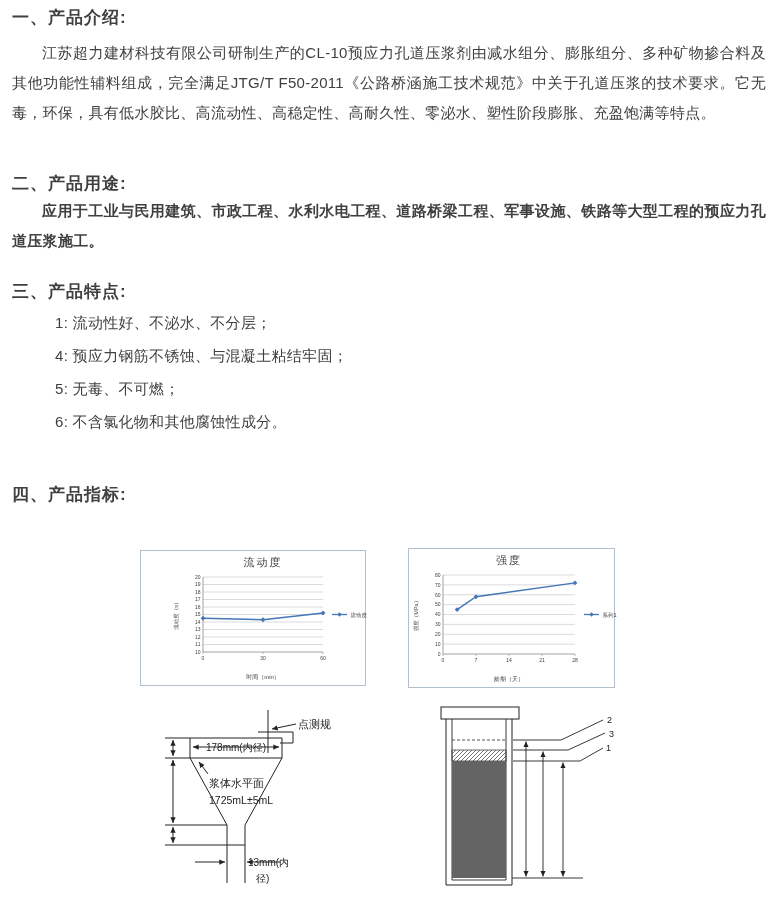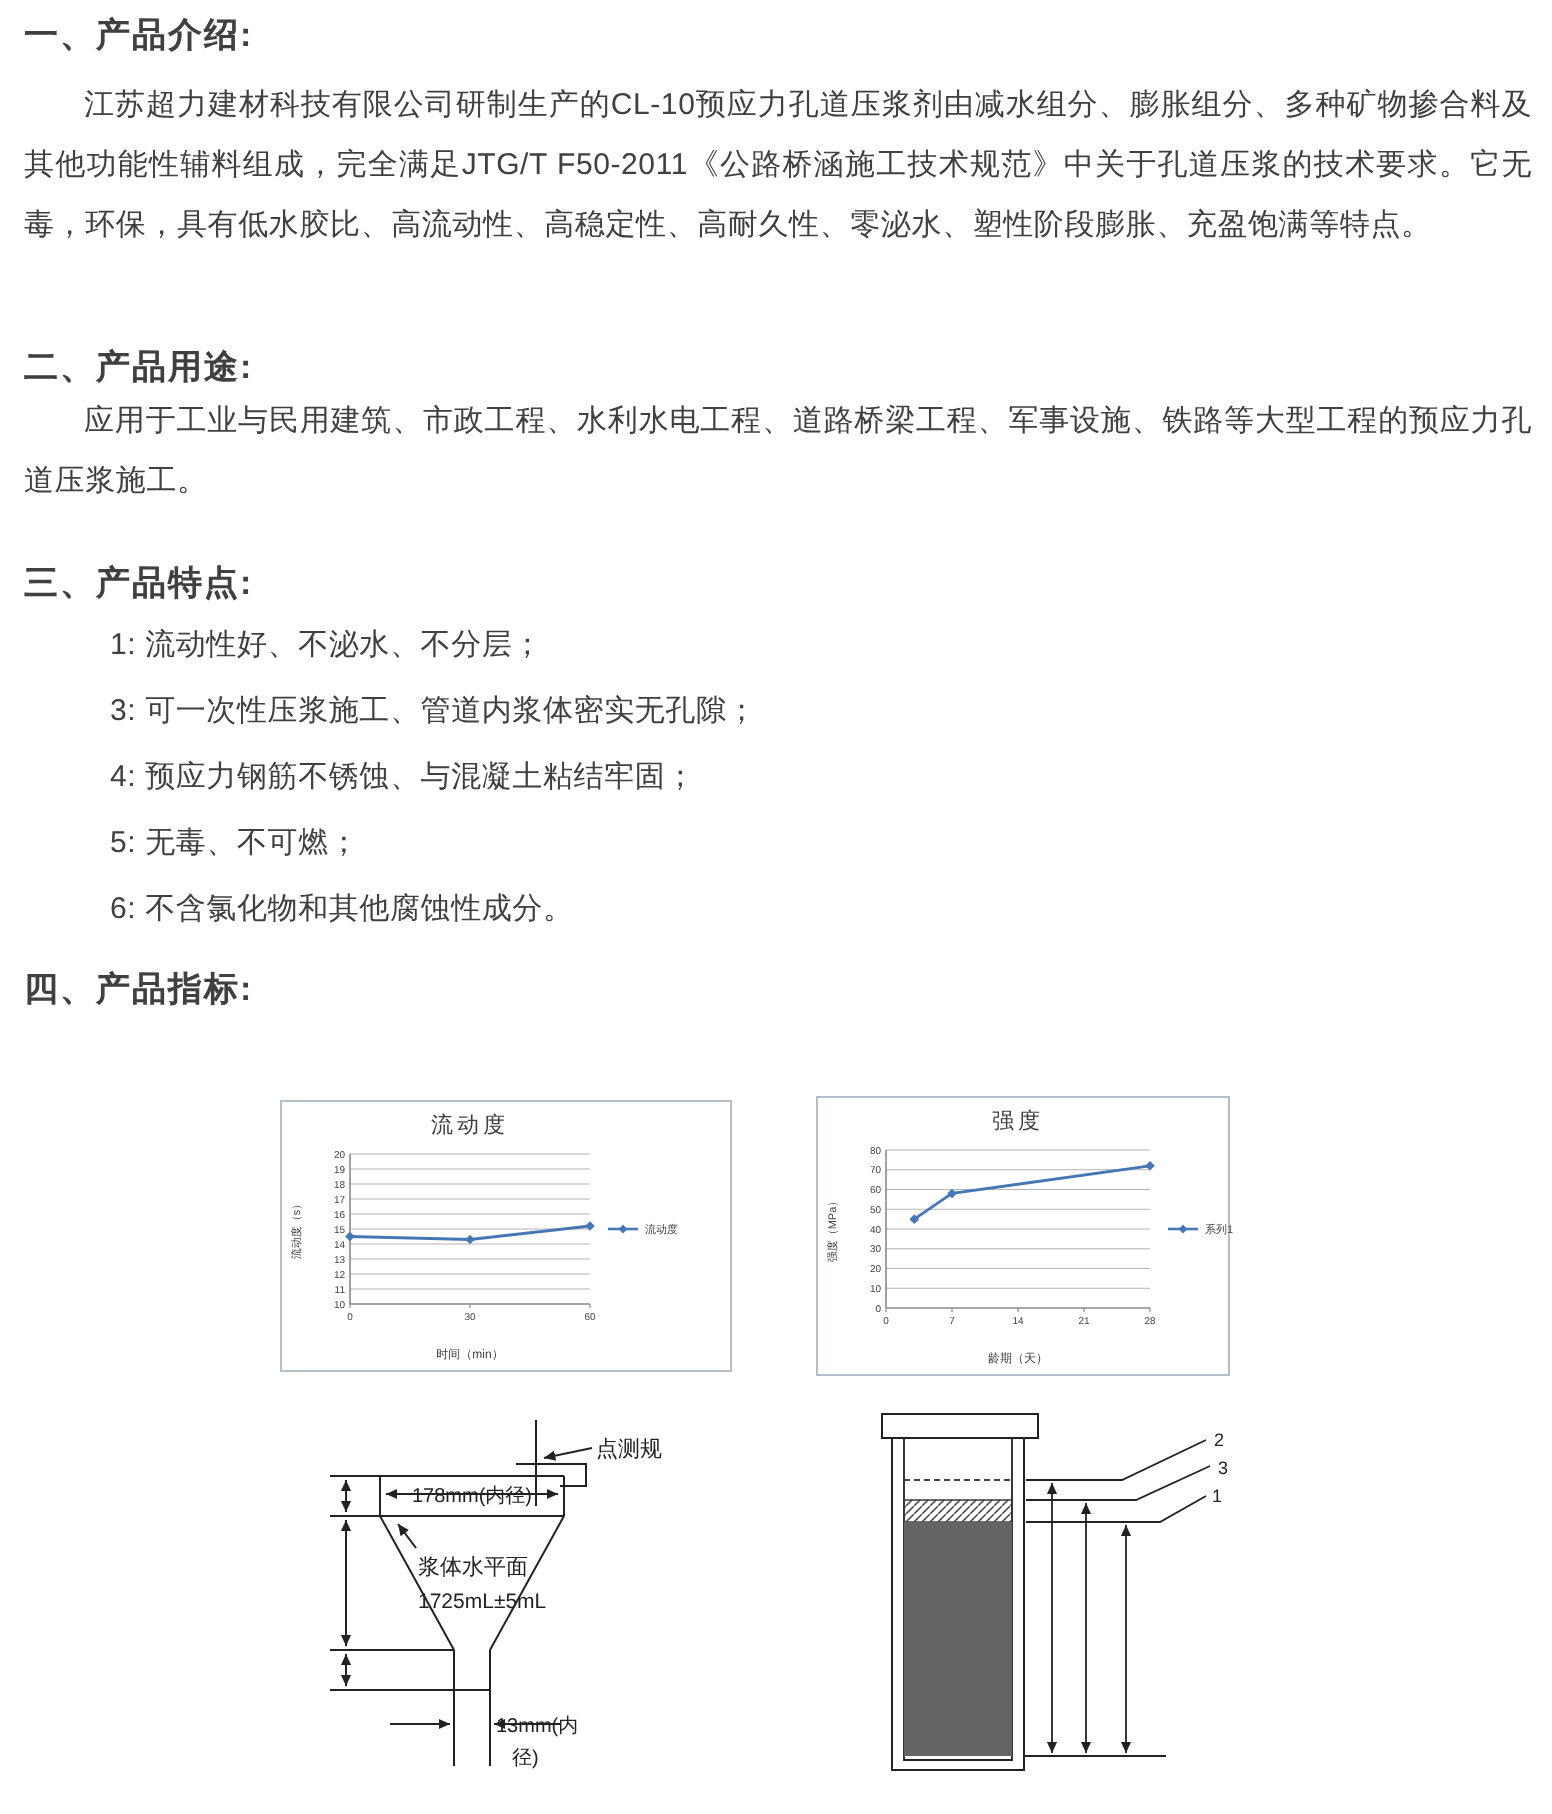--- a/index.html
+++ b/index.html
@@ -24,34 +24,33 @@
   svg text{font-family:"Liberation Sans", sans-serif;}
   .diagram{position:absolute;}
 </style>
 </head>
 <body>
 
 <h2 class="sec-heading abs" style="left:12px;top:6px;">一、产品介绍:</h2>
 <p class="body-par abs" style="left:12px;top:38px;width:754px;">江苏超力建材科技有限公司研制生产的CL-10预应力孔道压浆剂由减水组分、膨胀组分、多种矿物掺合料及其他功能性辅料组成，完全满足JTG/T F50-2011《公路桥涵施工技术规范》中关于孔道压浆的技术要求。它无毒，环保，具有低水胶比、高流动性、高稳定性、高耐久性、零泌水、塑性阶段膨胀、充盈饱满等特点。</p>
 
 <h2 class="sec-heading abs" style="left:12px;top:172px;text-align:right;">二、产品用途:</h2>
-<p class="body-par abs" style="left:12px;top:196px;width:754px;">应用于工业与民用建筑、市政工程、水利水电工程、道路桥梁工程、军事设施、铁路等大型工程的预应力孔道压浆施工。</p>
+<p class="body-par abs" style="left:12px;top:196px;width:754px;font-weight:bold;">应用于工业与民用建筑、市政工程、水利水电工程、道路桥梁工程、军事设施、铁路等大型工程的预应力孔道压浆施工。</p>
 
 <h2 class="sec-heading abs" style="left:12px;top:280px;text-align:center;">三、产品特点:</h2>
 <ul class="features abs" style="left:55px;top:306px;width:700px;">
   <li>1: 流动性好、不泌水、不分层；</li>
-  <li>3: 可一次性压浆施工、管道内浆体密实无孔隙；</li>
   <li>4: 预应力钢筋不锈蚀、与混凝土粘结牢固；</li>
   <li>5: 无毒、不可燃；</li>
   <li>6: 不含氯化物和其他腐蚀性成分。</li>
 </ul>
 
 <h2 class="sec-heading abs" style="left:12px;top:483px;">四、产品指标:</h2>
 
-<div id="chart1" class="chart-box" style="left:140px;top:550px;width:226px;height:136px;">
+<div id="chart1" class="chart-box" style="left:140px;top:550px;width:226px;height:136px;padding-left:28px;">
     <svg viewBox="0 0 224 134" width="224" height="134">
       <text x="94" y="15" font-size="11" text-anchor="middle" fill="#3f3f3f" letter-spacing="2">流动度</text>
       <line x1="34" y1="101" x2="154" y2="101" stroke="#8a8a8a" stroke-width="0.8"></line>
       <text x="31.5" y="102.8" font-size="5" text-anchor="end" fill="#3f3f3f">10</text>
       <line x1="34" y1="93.5" x2="154" y2="93.5" stroke="#b5b5b5" stroke-width="0.5"></line>
       <text x="31.5" y="95.3" font-size="5" text-anchor="end" fill="#3f3f3f">11</text>
       <line x1="34" y1="86" x2="154" y2="86" stroke="#b5b5b5" stroke-width="0.5"></line>
       <text x="31.5" y="87.8" font-size="5" text-anchor="end" fill="#3f3f3f">12</text>
       <line x1="34" y1="78.5" x2="154" y2="78.5" stroke="#b5b5b5" stroke-width="0.5"></line>
       <text x="31.5" y="80.3" font-size="5" text-anchor="end" fill="#3f3f3f">13</text>

